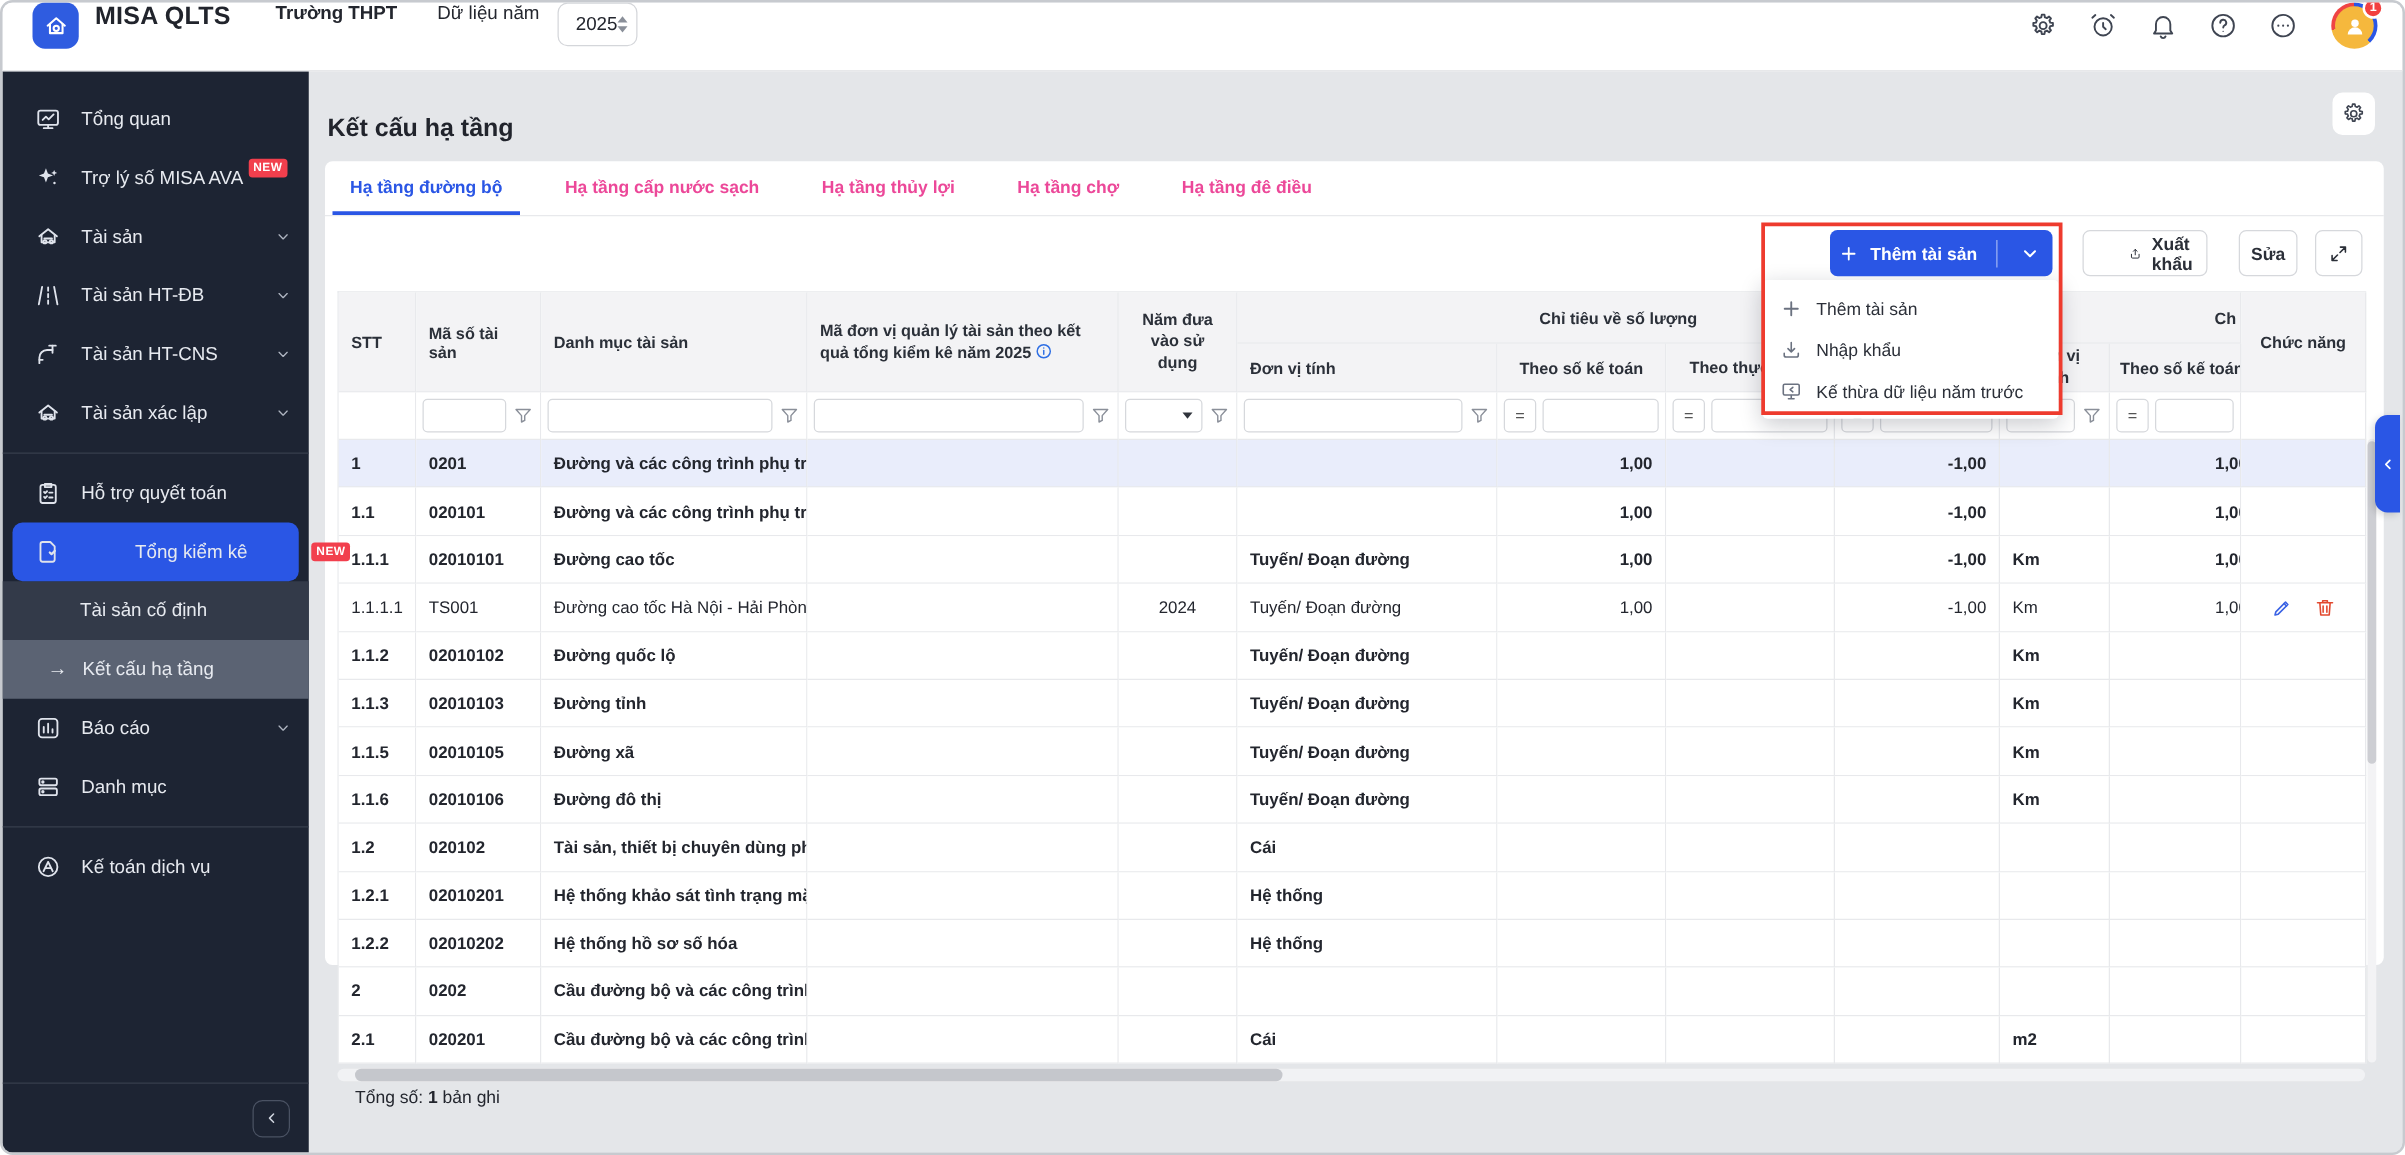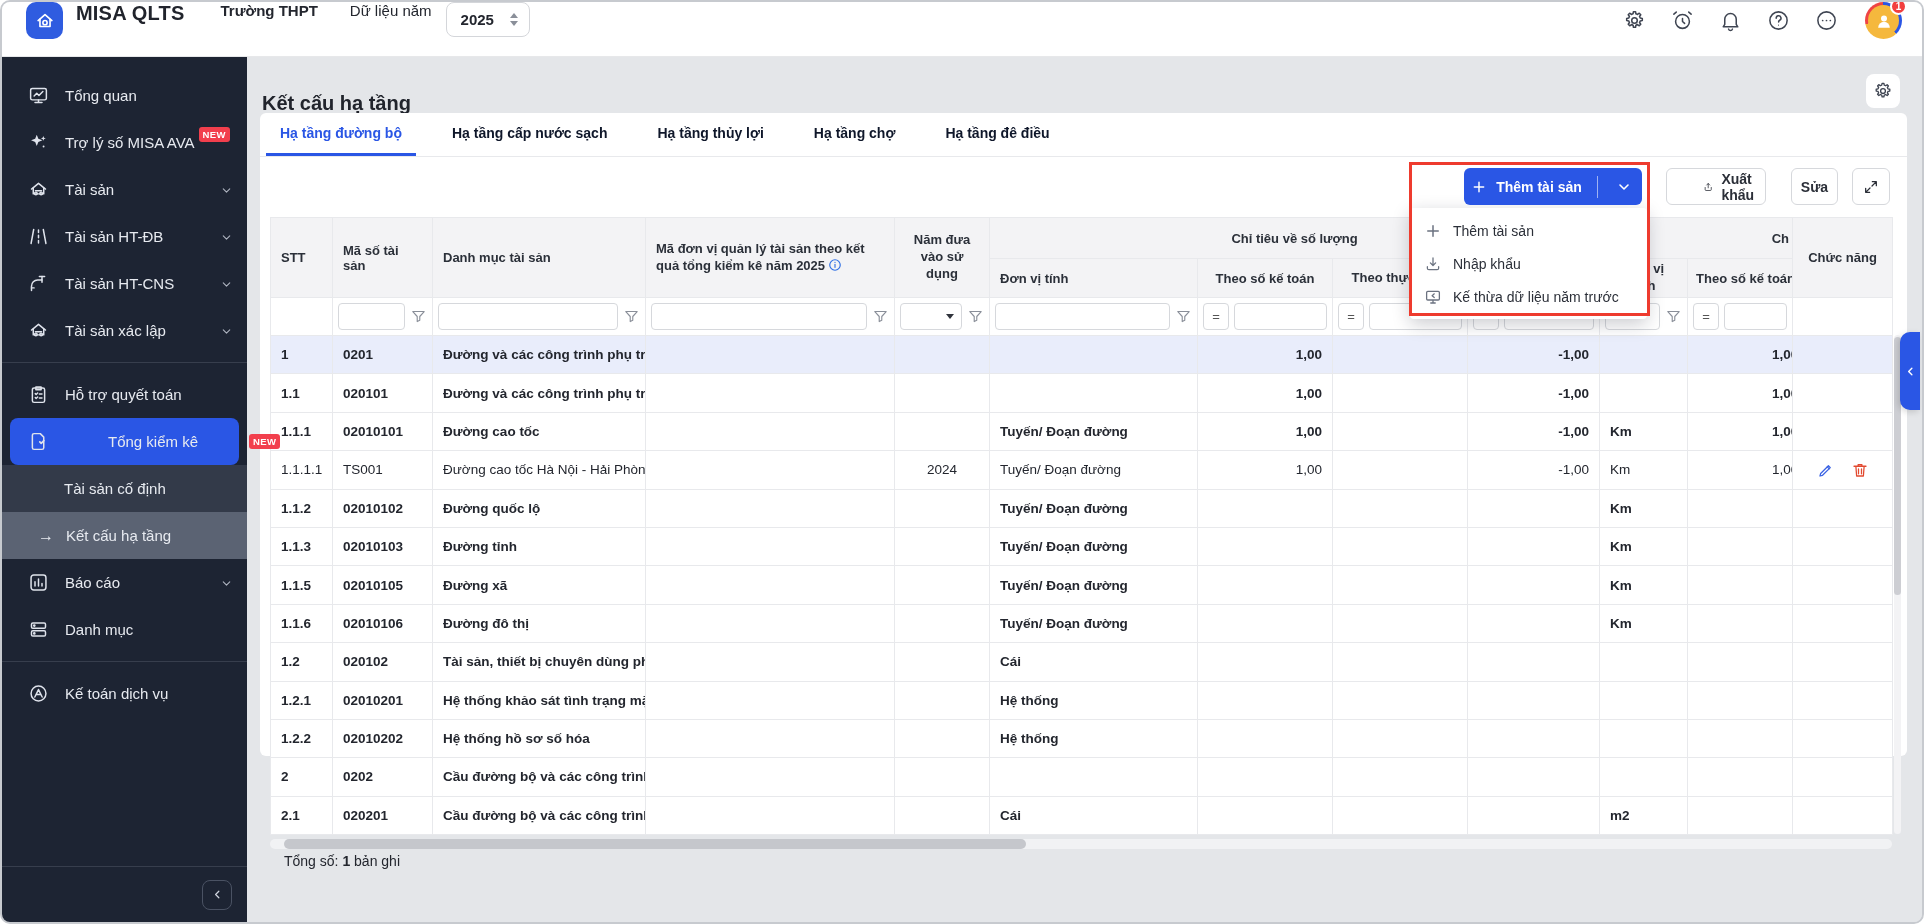--- a/index.html
+++ b/index.html
@@ -6,21 +6,21 @@
   *{box-sizing:border-box;}
   .app{position:relative;width:1924px;height:924px;border:2px solid #c7cacf;border-radius:10px;overflow:hidden;background:#e4e6e9;}
 
   
   .topbar{position:absolute;left:0;top:0;right:0;height:55px;background:#fff;border-bottom:1px solid #e7e8ea;display:flex;align-items:flex-start;padding:0 20px 0 24px;z-index:50;}
   .logo{width:37px;height:37px;border-radius:10px;background:#2f5ce0;display:flex;align-items:center;justify-content:center;color:#fff;flex:none;}
   .logo svg{width:22px;height:22px;}
   .brand{font-size:20px;font-weight:800;color:#21242c;margin-left:13px;letter-spacing:.2px;}
   .org{margin-left:36px;font-size:15px;font-weight:700;color:#23262e;}
   .ylabel{margin-left:32px;font-size:15px;color:#23262e;}
-  .yearbox{margin-left:14px;width:84px;height:35px;border:1px solid #d4d6da;border-radius:8px;display:flex;align-items:center;padding:0 11px 0 14px;font-size:15px;font-weight:700;color:#23262e;background:#fff;cursor:pointer;}
+  .yearbox{margin-left:14px;width:64px;height:35px;border:1px solid #d4d6da;border-radius:8px;display:flex;align-items:center;padding:0 11px 0 14px;font-size:15px;font-weight:400;color:#23262e;background:#fff;cursor:pointer;}
   .spin{margin-left:auto;display:flex;flex-direction:column;gap:3px;}
   .spin i{width:0;height:0;border-left:4px solid transparent;border-right:4px solid transparent;display:block;}
   .spin .up{border-bottom:5px solid #8a8f99;}
   .spin .dn{border-top:5px solid #8a8f99;}
   .tb-right{margin-left:auto;display:flex;align-items:center;gap:25px;}
   .tb-ic{width:23px;height:23px;color:#3f4552;cursor:pointer;}
   .tb-ic svg{width:100%;height:100%;}
   .avatar{position:relative;width:37px;height:37px;border-radius:50%;background:conic-gradient(#2a56e5 0 38%,#f5b83d 38% 72%,#ef4444 72% 100%);display:flex;align-items:center;justify-content:center;cursor:pointer;margin-left:2px;}
   .avatar .inner{width:31px;height:31px;border-radius:50%;background:#f5b83d;display:flex;align-items:center;justify-content:center;color:#fff;}
   .avatar .inner svg{width:20px;height:20px;}
@@ -44,25 +44,25 @@
   .side-bottom{position:absolute;bottom:0;left:0;right:0;height:56px;border-top:1px solid #373e4d;display:flex;align-items:center;justify-content:flex-end;padding-right:15px;}
   .collapse-btn{width:30px;height:30px;border:1px solid #4a5263;border-radius:8px;display:flex;align-items:center;justify-content:center;color:#cfd4de;cursor:pointer;font-size:14px;}
 
   
   .main{position:absolute;left:245px;top:55px;right:0;bottom:0;background:#e4e6e9;}
   .page-head{position:relative;height:68px;}
   .page-title{position:absolute;left:15px;top:22px;font-size:20px;font-weight:700;color:#21242c;}
   .head-gear{position:absolute;right:22px;top:17px;width:34px;height:34px;background:#fff;border-radius:8px;display:flex;align-items:center;justify-content:center;color:#3f4552;cursor:pointer;}
   .head-gear svg{width:20px;height:20px;}
 
-  .card{position:absolute;left:13px;top:56px;width:1647px;height:643px;background:#fff;border-radius:6px;}
+  .card{position:absolute;left:13px;top:72px;width:1647px;height:643px;background:#fff;border-radius:6px;}
 
   
   .tabs{position:absolute;left:0;top:0;right:0;height:44px;border-bottom:1px solid #e8e9ec;display:flex;align-items:stretch;padding-left:6px;}
-  .tab{display:flex;align-items:center;padding:0 14px;margin-right:22px;font-size:14px;font-weight:600;color:#0f172a;cursor:pointer;border-bottom:3px solid transparent;white-space:nowrap;}
+  .tab{display:flex;align-items:center;padding:0 14px;margin-right:22px;font-size:14px;font-weight:600;color:#ec4899;cursor:pointer;border-bottom:3px solid transparent;white-space:nowrap;}
   .tab.active{color:#2a56e5;border-bottom-color:#2a56e5;}
 
   
   .btn{position:absolute;top:55px;height:37px;border:1px solid #d6d8dc;border-radius:6px;background:#fff;font-size:14px;font-weight:600;color:#2b2f38;display:flex;align-items:center;justify-content:center;gap:8px;cursor:pointer;z-index:10;}
   .btn svg{width:16px;height:16px;}
   .btn-add{left:1204px;width:178px;background:#2a56e5;border:none;color:#fff;padding:0;z-index:35;}
   .btn-add .bmain{flex:1;display:flex;align-items:center;justify-content:center;gap:9px;height:100%;}
   .btn-add .bdiv{width:1px;height:22px;background:rgba(255,255,255,.55);}
   .btn-add .bchev{width:36px;display:flex;align-items:center;justify-content:center;height:100%;}
   .btn-export{left:1406px;width:100px;padding-left:36px;}

